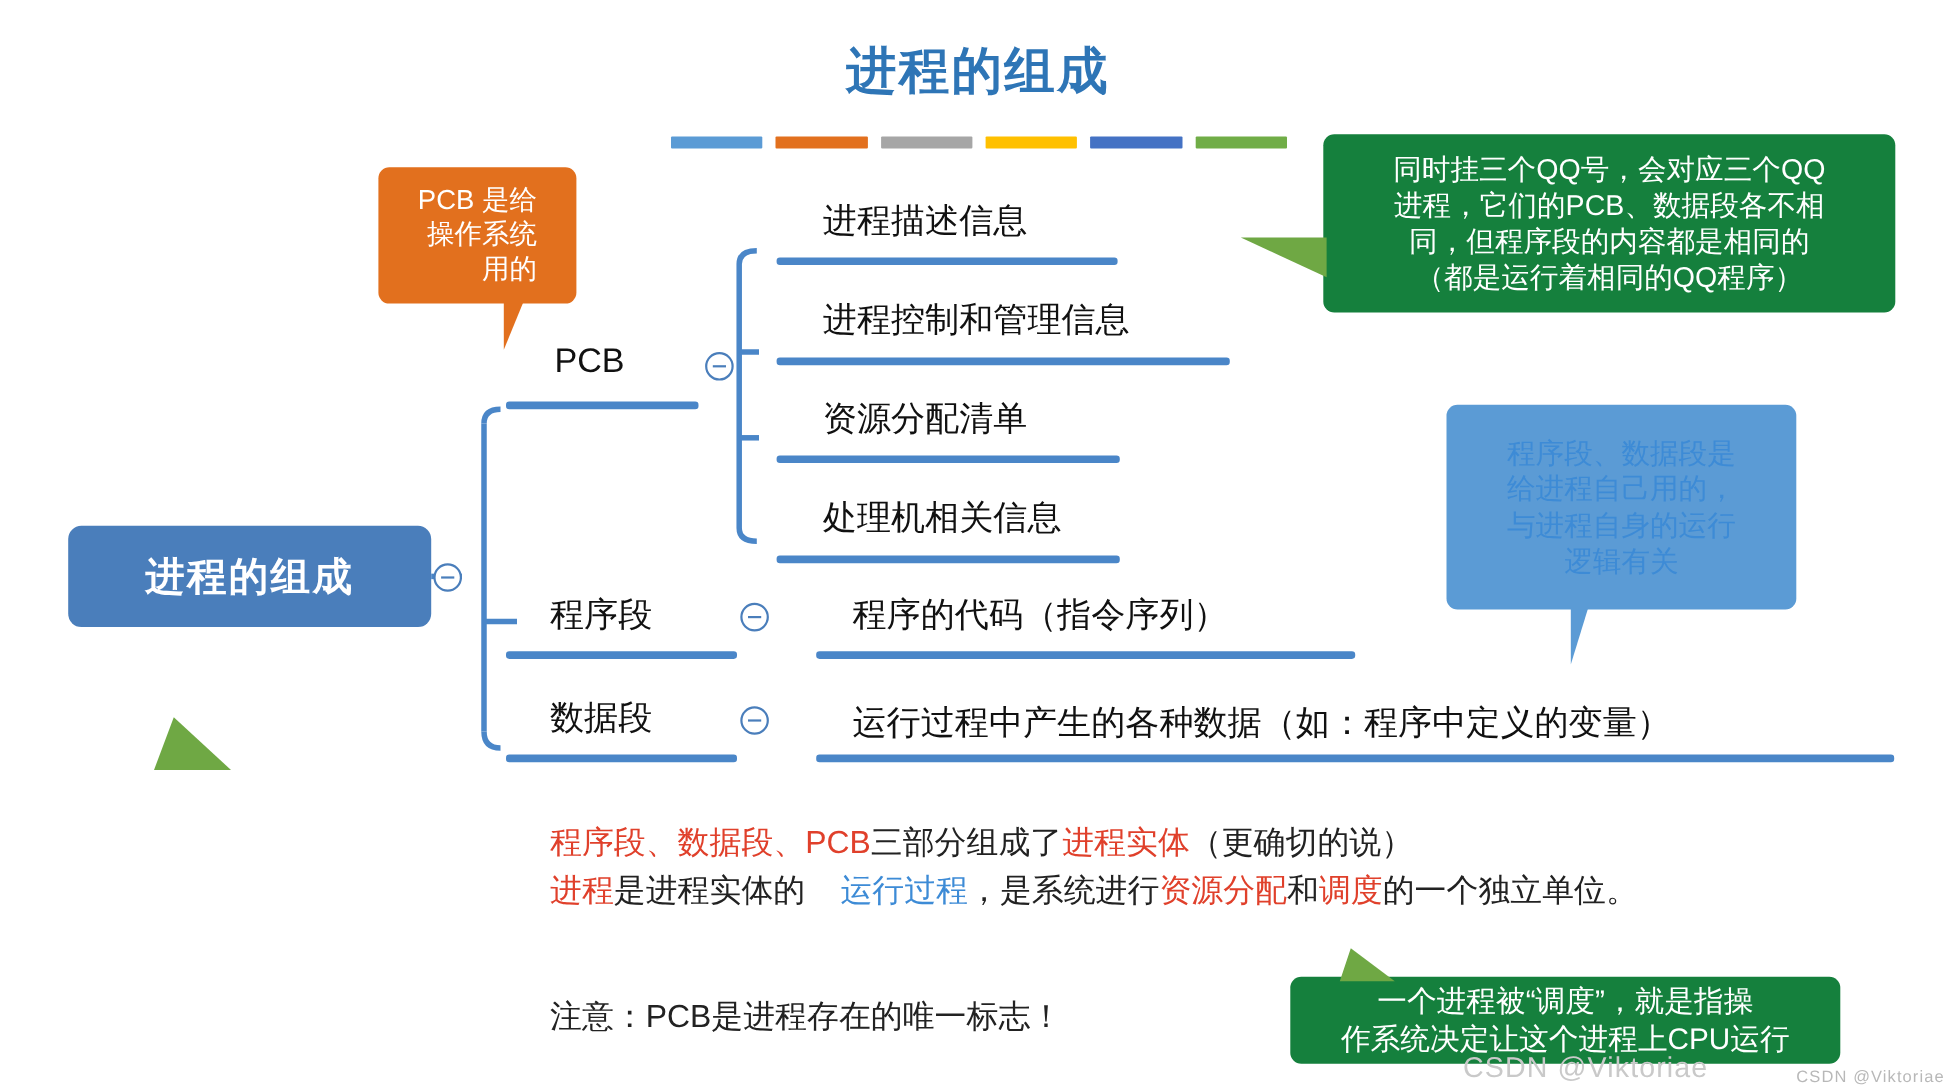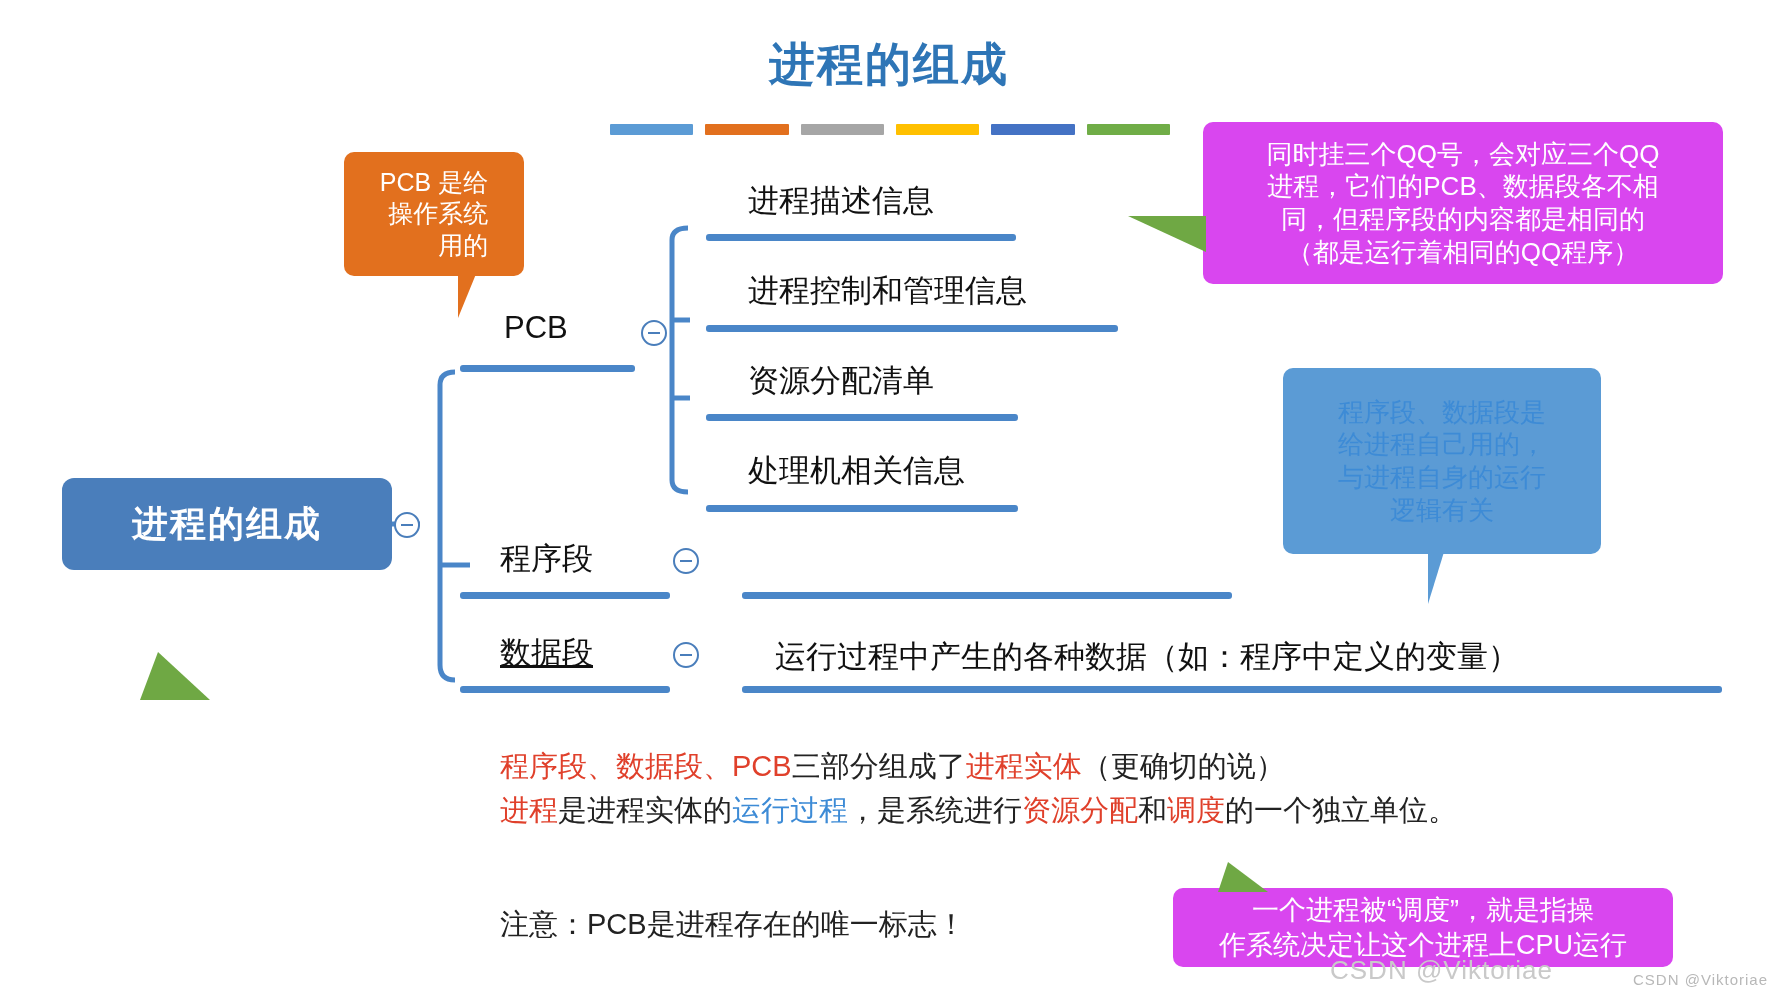--- a/index.html
+++ b/index.html
@@ -115,41 +115,41 @@
     border-radius: 10px;
     color: #ffffff;
     font-size: 25px;
     line-height: 1.26;
     padding: 10px 14px;
     box-sizing: border-box;
     text-align: center;
     white-space: pre-line;
   }
   .callout.orange { background: #E2701E; }
-  .callout.green  { background: #d946ef; }
+  .callout.green  { background: #15803d; }
   .callout.blue   { background: #5B9BD5; }
 
   .tail {
     position: absolute;
     width: 0; height: 0;
   }
 
   
   .bottom-text {
     position: absolute;
     left: 500px;
     top: 745px;
     width: 1180px;
     font-size: 29px;
     line-height: 1.5;
     color: #222222;
   }
   .bottom-text .ln { white-space: nowrap; }
   .red { color: #E0402B; }
-  .blue { color: #3D8BD6; }
+  .blue { color: #3D8BD6; margin-left: 32px; }
   .blk { color: #222222; }
   .note {
     position: absolute;
     left: 500px;
     top: 905px;
     font-size: 29px;
     color: #222222;
     white-space: nowrap;
   }
 
@@ -217,23 +217,24 @@
   <div class="leaf-label" style="left:748px; top:360px;">资源分配清单</div>
   <div class="underline" style="left:706px; top:414px; width:312px;"></div>
 
   <div class="leaf-label" style="left:748px; top:450px;">处理机相关信息</div>
   <div class="underline" style="left:706px; top:505px; width:312px;"></div>
 
   <div class="branch-label" style="left:500px; top:538px;">程序段</div>
   <div class="underline" style="left:460px; top:592px; width:210px;"></div>
   <div class="collapse" style="left:673px; top:548px;"></div>
 
+  <div class="leaf-label" style="left:775px; top:538px;">程序的代码（指令序列）</div>
   <div class="underline" style="left:742px; top:592px; width:490px;"></div>
 
-  <div class="branch-label" style="left:500px; top:632px;text-decoration:underline;">数据段</div>
+  <div class="branch-label" style="left:500px; top:632px;">数据段</div>
   <div class="underline" style="left:460px; top:686px; width:210px;"></div>
   <div class="collapse" style="left:673px; top:642px;"></div>
 
   <div class="leaf-label" style="left:775px; top:636px;">运行过程中产生的各种数据（如：程序中定义的变量）</div>
   <div class="underline" style="left:742px; top:686px; width:980px;"></div>
 
   <div class="callout orange" style="left:344px; top:152px; width:180px; height:124px; display:flex; align-items:center; justify-content:center;text-align:right;">PCB 是给
 操作系统
 用的</div>
   <div class="tail" style="left:458px; top:274px; border-left:18px solid #E2701E; border-right:16px solid transparent; border-bottom:44px solid transparent;"></div>

